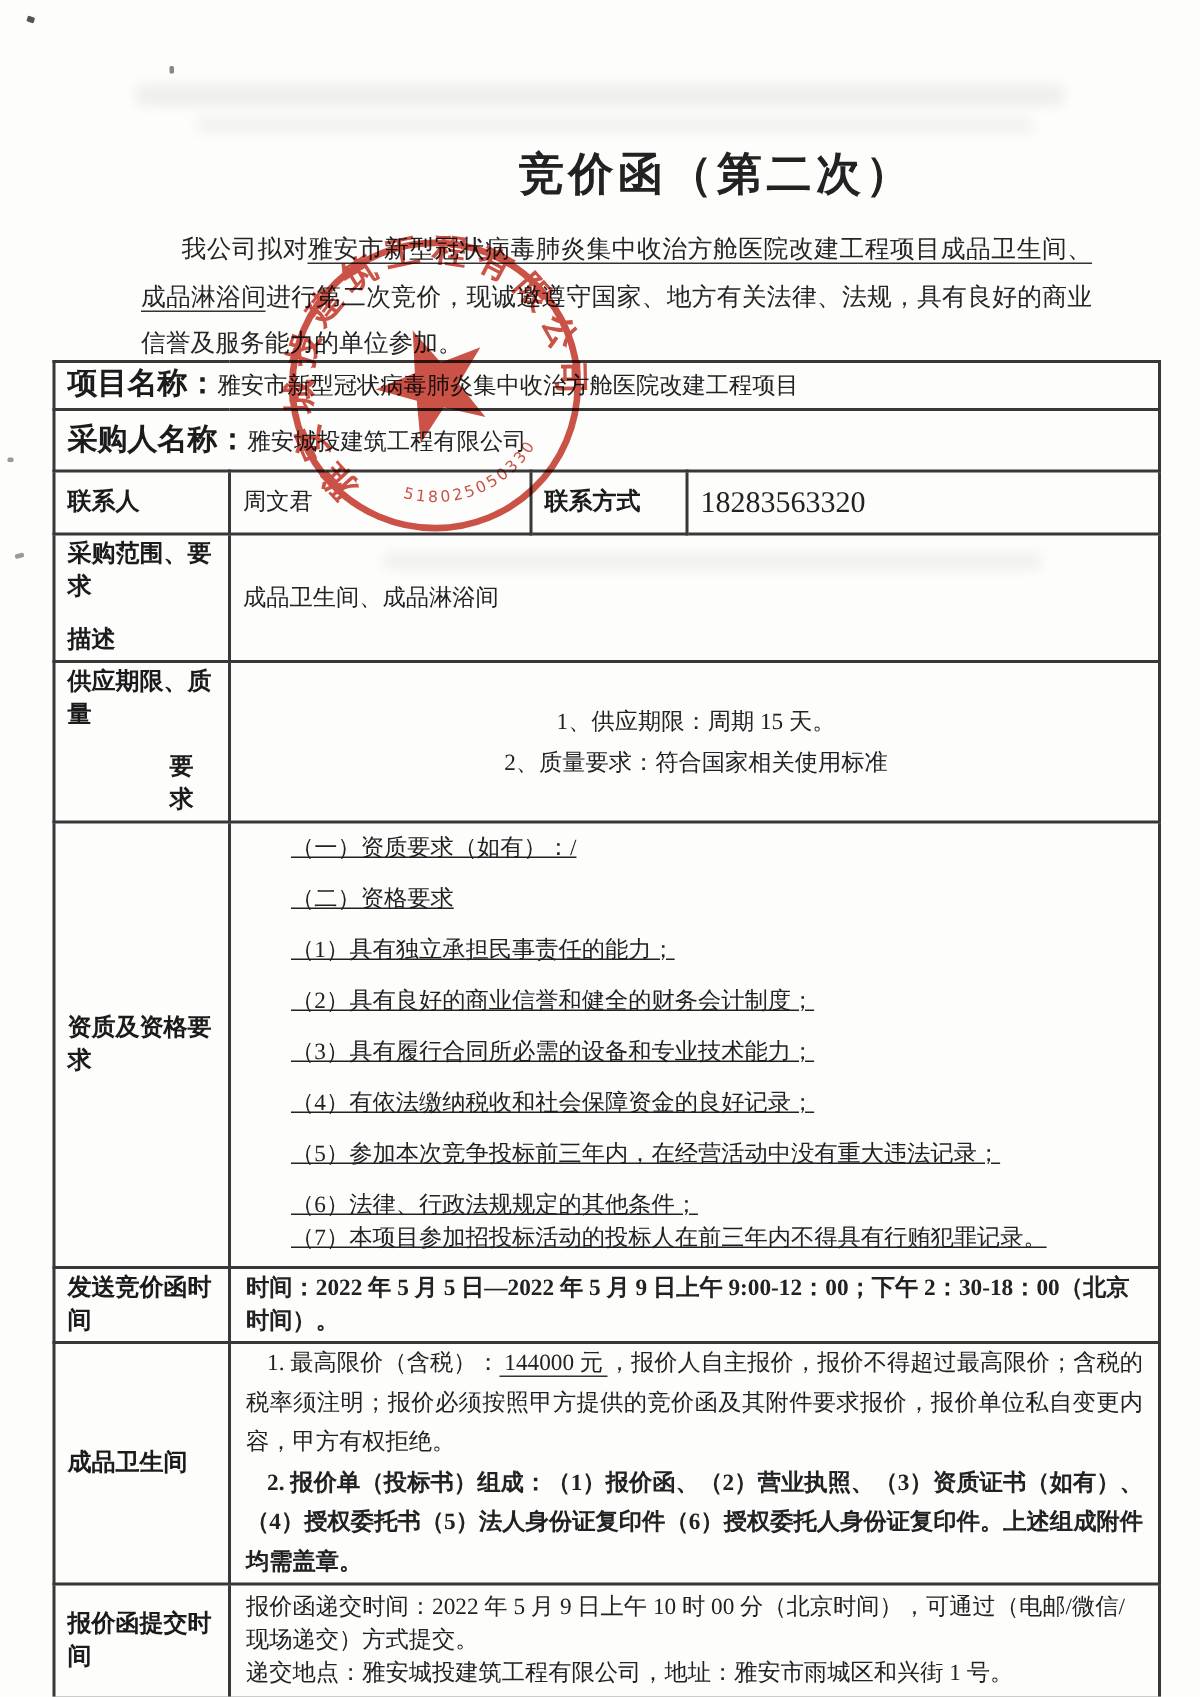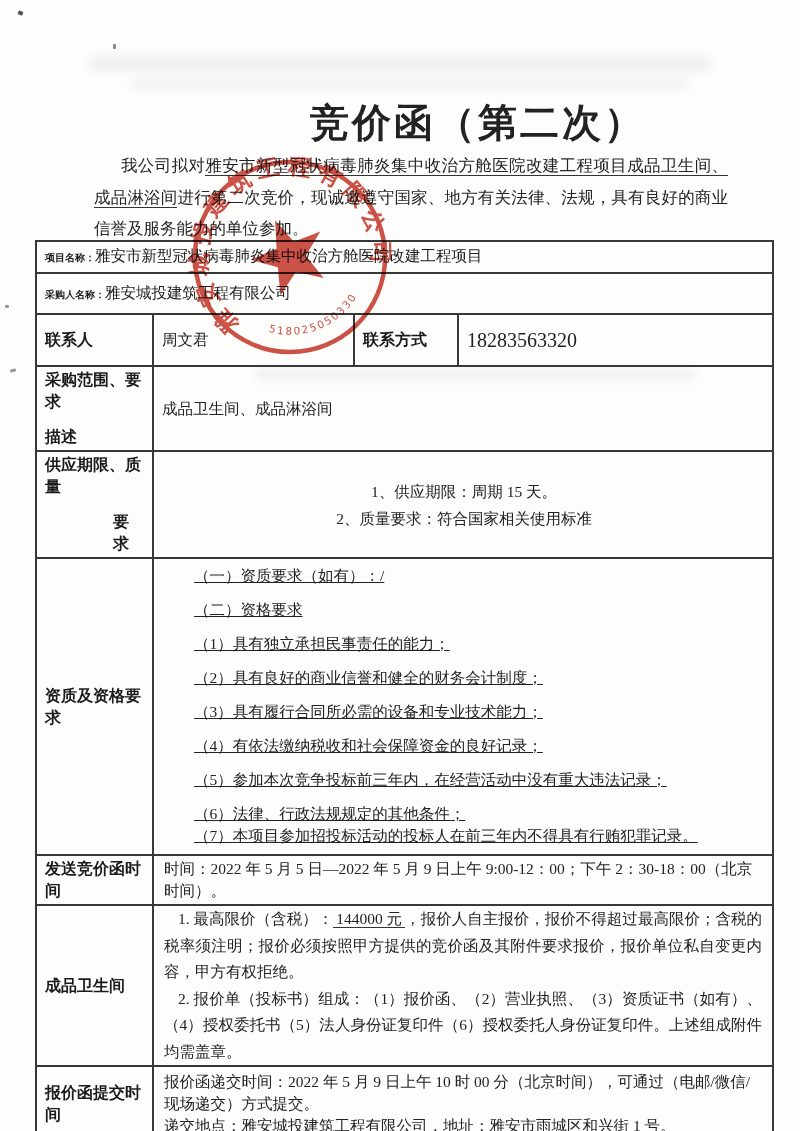--- a/index.html
+++ b/index.html
@@ -10,53 +10,53 @@
     color:#1e1e1e;
   }
   .page{position:absolute;inset:0;}
   
   .smudge{position:absolute;background:#9a9a9a;opacity:.14;filter:blur(4px);border-radius:6px;pointer-events:none;}
   .speck{position:absolute;background:#555;border-radius:1px;pointer-events:none;}
 
   .doc-title{
     position:absolute;top:96px;left:0;width:100%;margin:0;
     text-align:center;text-indent:156px;
-    font-size:39px;font-weight:bold;letter-spacing:3px;color:#222;
+    font-size:30px;font-weight:bold;letter-spacing:3px;color:#222;
   }
   .intro{
     position:absolute;top:150px;left:94px;width:634px;margin:0;
     font-size:16.5px;line-height:31.5px;text-indent:27px;color:#252525;
     text-align:justify;
   }
   .intro .u{border-bottom:1.5px solid #333;}
 
   table.bid{
     position:absolute;top:240px;left:35px;width:737px;
     border-collapse:collapse;table-layout:fixed;
     font-size:15.5px;color:#222;
   }
   table.bid td{
     border:2px solid #383838;
     padding:2px 8px;vertical-align:middle;
     line-height:22px;
   }
-  .lbl{font-weight:bold;font-size:10px;color:#1b1b1b;}
+  .lbl{font-weight:bold;font-size:20px;color:#1b1b1b;}
   td.labelcell{font-weight:bold;font-size:16px;padding-left:6px;color:#1b1b1b;}
   td.topalign{vertical-align:top;padding-top:7px;}
   .line-gap{margin-bottom:13px;}
   .indent-req{padding-left:68px;}
 
   .scope-value{padding-left:28px;margin-top:20px;}
   .supply-line{line-height:27px;padding-left:2px;text-align:center;}
 
   .q-item{line-height:20px;margin-bottom:14px;padding-left:32px;}
   .q-item.tight{margin-bottom:2px;}
   td.qualcell{padding-top:12px;padding-bottom:4px;vertical-align:middle;text-decoration:underline;}
 
-  .bold-val{font-weight:normal;}
+  .bold-val{font-weight:bold;}
   .quote-p{margin:0;text-indent:14px;line-height:26.5px;text-align:justify;}
   .uline{border-bottom:1.5px solid #333;padding:0 3px;}
   .submit-line{line-height:22px;}
   .submit-bold{font-weight:normal;}
 
   .stamp{
     position:absolute;left:186px;top:153px;width:208px;height:208px;
     mix-blend-mode:multiply;opacity:.92;pointer-events:none;
   }
 </style>
@@ -84,21 +84,21 @@
         <col style="width:104px">
         <col style="width:315px">
     </colgroup>
     <tbody>
         <tr style="height:32px;">
       <td colspan="4"><span class="lbl">项目名称：</span><span>雅安市新型冠状病毒肺炎集中收治方舱医院改建工程项目</span></td>
     </tr>
     <tr style="height:41px;">
       <td colspan="4"><span class="lbl">采购人名称：</span><span>雅安城投建筑工程有限公司</span></td>
     </tr>
-    <tr style="height:52px;">
+    <tr style="height:42px;">
       <td class="labelcell">联系人</td>
       <td>周文君</td>
       <td class="labelcell">联系方式</td>
       <td style="font-size:20px;">18283563320</td>
     </tr>
     <tr style="height:64px;">
       <td class="labelcell topalign">
         <div class="line-gap">采购范围、要求</div>
         <div>描述</div>
       </td>

